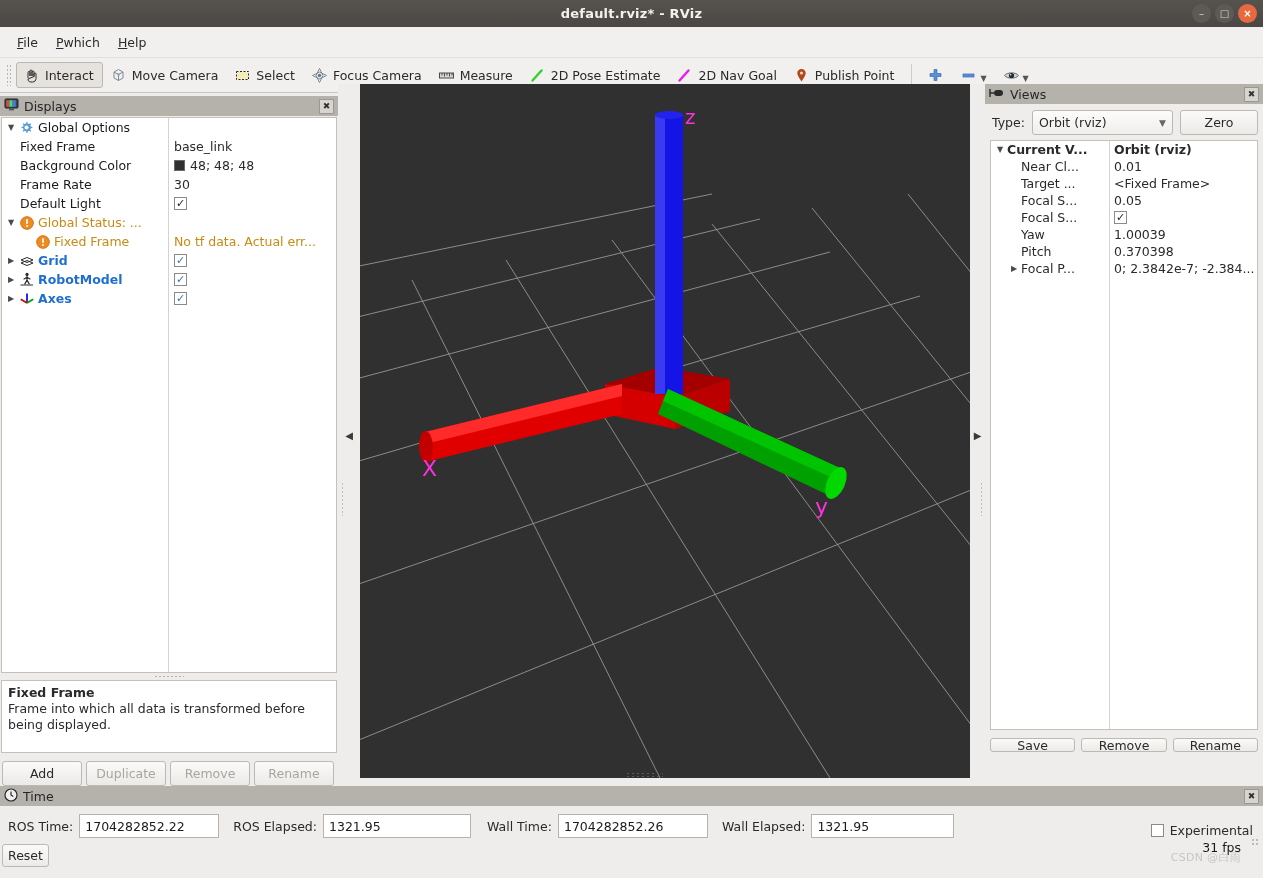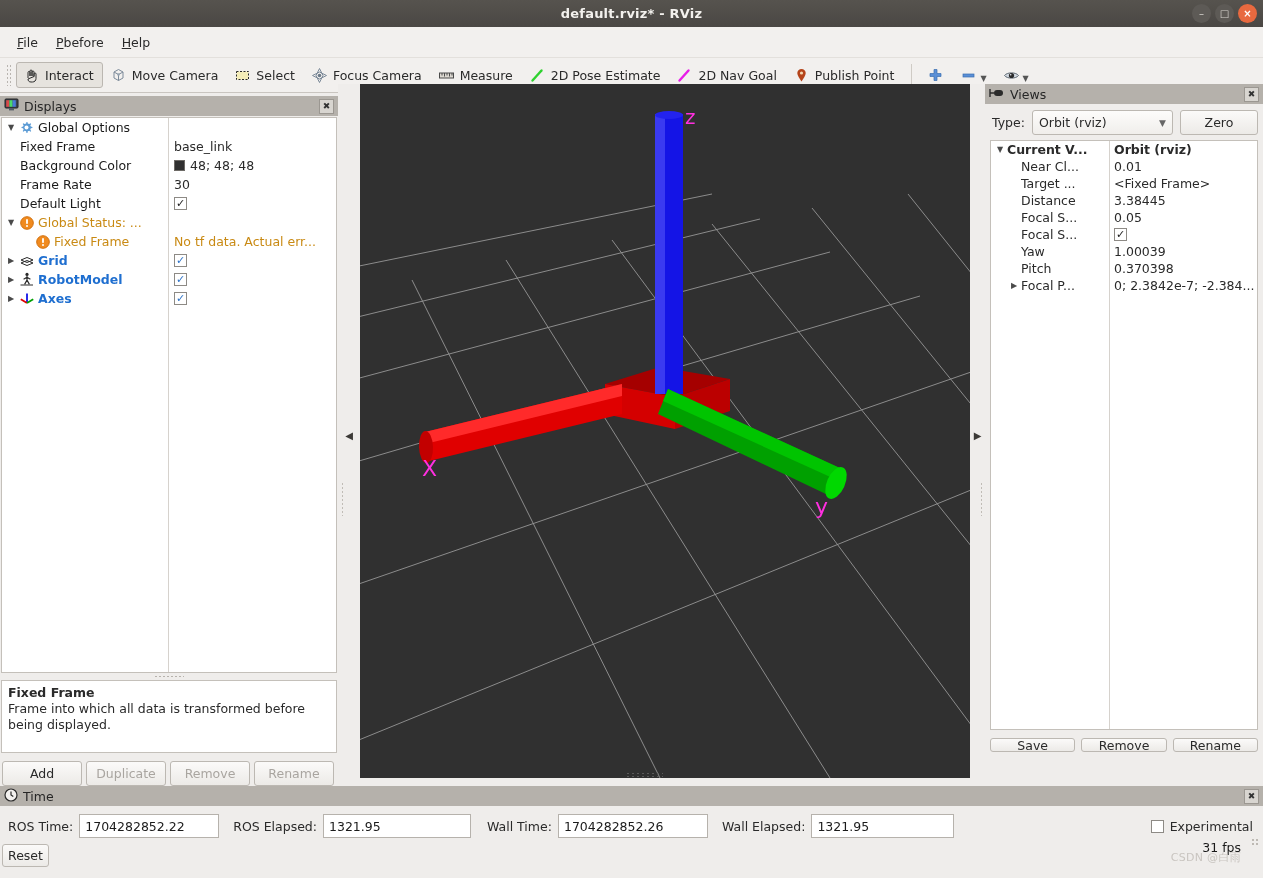--- a/index.html
+++ b/index.html
@@ -193,21 +193,21 @@
   .vbtnrow { display: flex; gap: 6px; padding: 8px 5px 0 5px; }
   .vbtn {
     flex: 1; height: 14px; border: 1px solid #bcb8b2; border-radius: 3px;
     background: linear-gradient(180deg,#fbfaf9,#eceae7);
     display: flex; align-items: center; justify-content: center; font-size: 12.5px;
   }
 
   
   #timepanel { position: absolute; left: 0; top: 786px; width: 1263px; height: 92px; background: #efedeb; }
   #timepanel .panel-head { height: 20px; }
-  .timerow { display: flex; align-items: center; padding: 8px 10px 0 8px; gap: 0; }
+  .timerow { display: flex; align-items: flex-end; padding: 8px 10px 0 8px; gap: 0; }
   .tfield { display: flex; align-items: center; }
   .tfield .lbl { font-size: 12.5px; margin-right: 6px; white-space: nowrap; }
   .tinput {
     height: 24px; border: 1px solid #b6b2ac; background: #fff;
     display: flex; align-items: center; padding: 0 5px; font-size: 12.5px; color: #1a1a1a;
   }
   .exp { margin-left: auto; display: flex; align-items: center; gap: 6px; font-size: 12.5px; }
   .exp .chk { width: 13px; height: 13px; }
   .resetrow { padding: 6px 0 0 2px; position: relative; }
   .resetbtn {
@@ -243,21 +243,21 @@
           <span class="glyph">□</span>
         </span>
       <span class="winbtn close">
           <span class="glyph">×</span>
         </span>
     </div>
   </div>
 
   <div class="menubar">
     <div class="menuitem"><u>F</u><span>ile</span></div>
-    <div class="menuitem"><u>P</u><span>before</span></div>
+    <div class="menuitem"><u>P</u><span>which</span></div>
     <div class="menuitem"><u>H</u><span>elp</span></div>
   </div>
 
   <div class="toolbar">
     <div class="tb-grip"></div>
 
     <div class="tbtn active">
       <span class="tb-ico">
         <svg width="17" height="17" viewBox="0 0 17 17">
           <path d="M5 11 V5.5a1 1 0 0 1 2 0V9 M7 9V4a1 1 0 0 1 2 0v5 M9 9V5a1 1 0 0 1 2 0v4.5 M11 9.5V7a1 1 0 0 1 2 0v4.5c0 2-1.4 3.5-3.5 3.5H8c-2 0-3-1.2-3-3z" fill="none" stroke="#2a2a2a" stroke-width="1"></path>
@@ -644,29 +644,20 @@
                 <span class="twist"></span>
                 <span>Target ...</span>
               </div>
               <div class="vcell-val">
                 <span>&lt;Fixed Frame&gt;</span>
               </div>
             </div>
             <div class="vrow">
               <div class="vcell-name" style="padding-left: 16px;">
                 <span class="twist"></span>
-                <span>Distance</span>
-              </div>
-              <div class="vcell-val">
-                <span>3.38445</span>
-              </div>
-            </div>
-            <div class="vrow">
-              <div class="vcell-name" style="padding-left: 16px;">
-                <span class="twist"></span>
                 <span>Focal S...</span>
               </div>
               <div class="vcell-val">
                 <span>0.05</span>
               </div>
             </div>
             <div class="vrow">
               <div class="vcell-name" style="padding-left: 16px;">
                 <span class="twist"></span>
                 <span>Focal S...</span>

